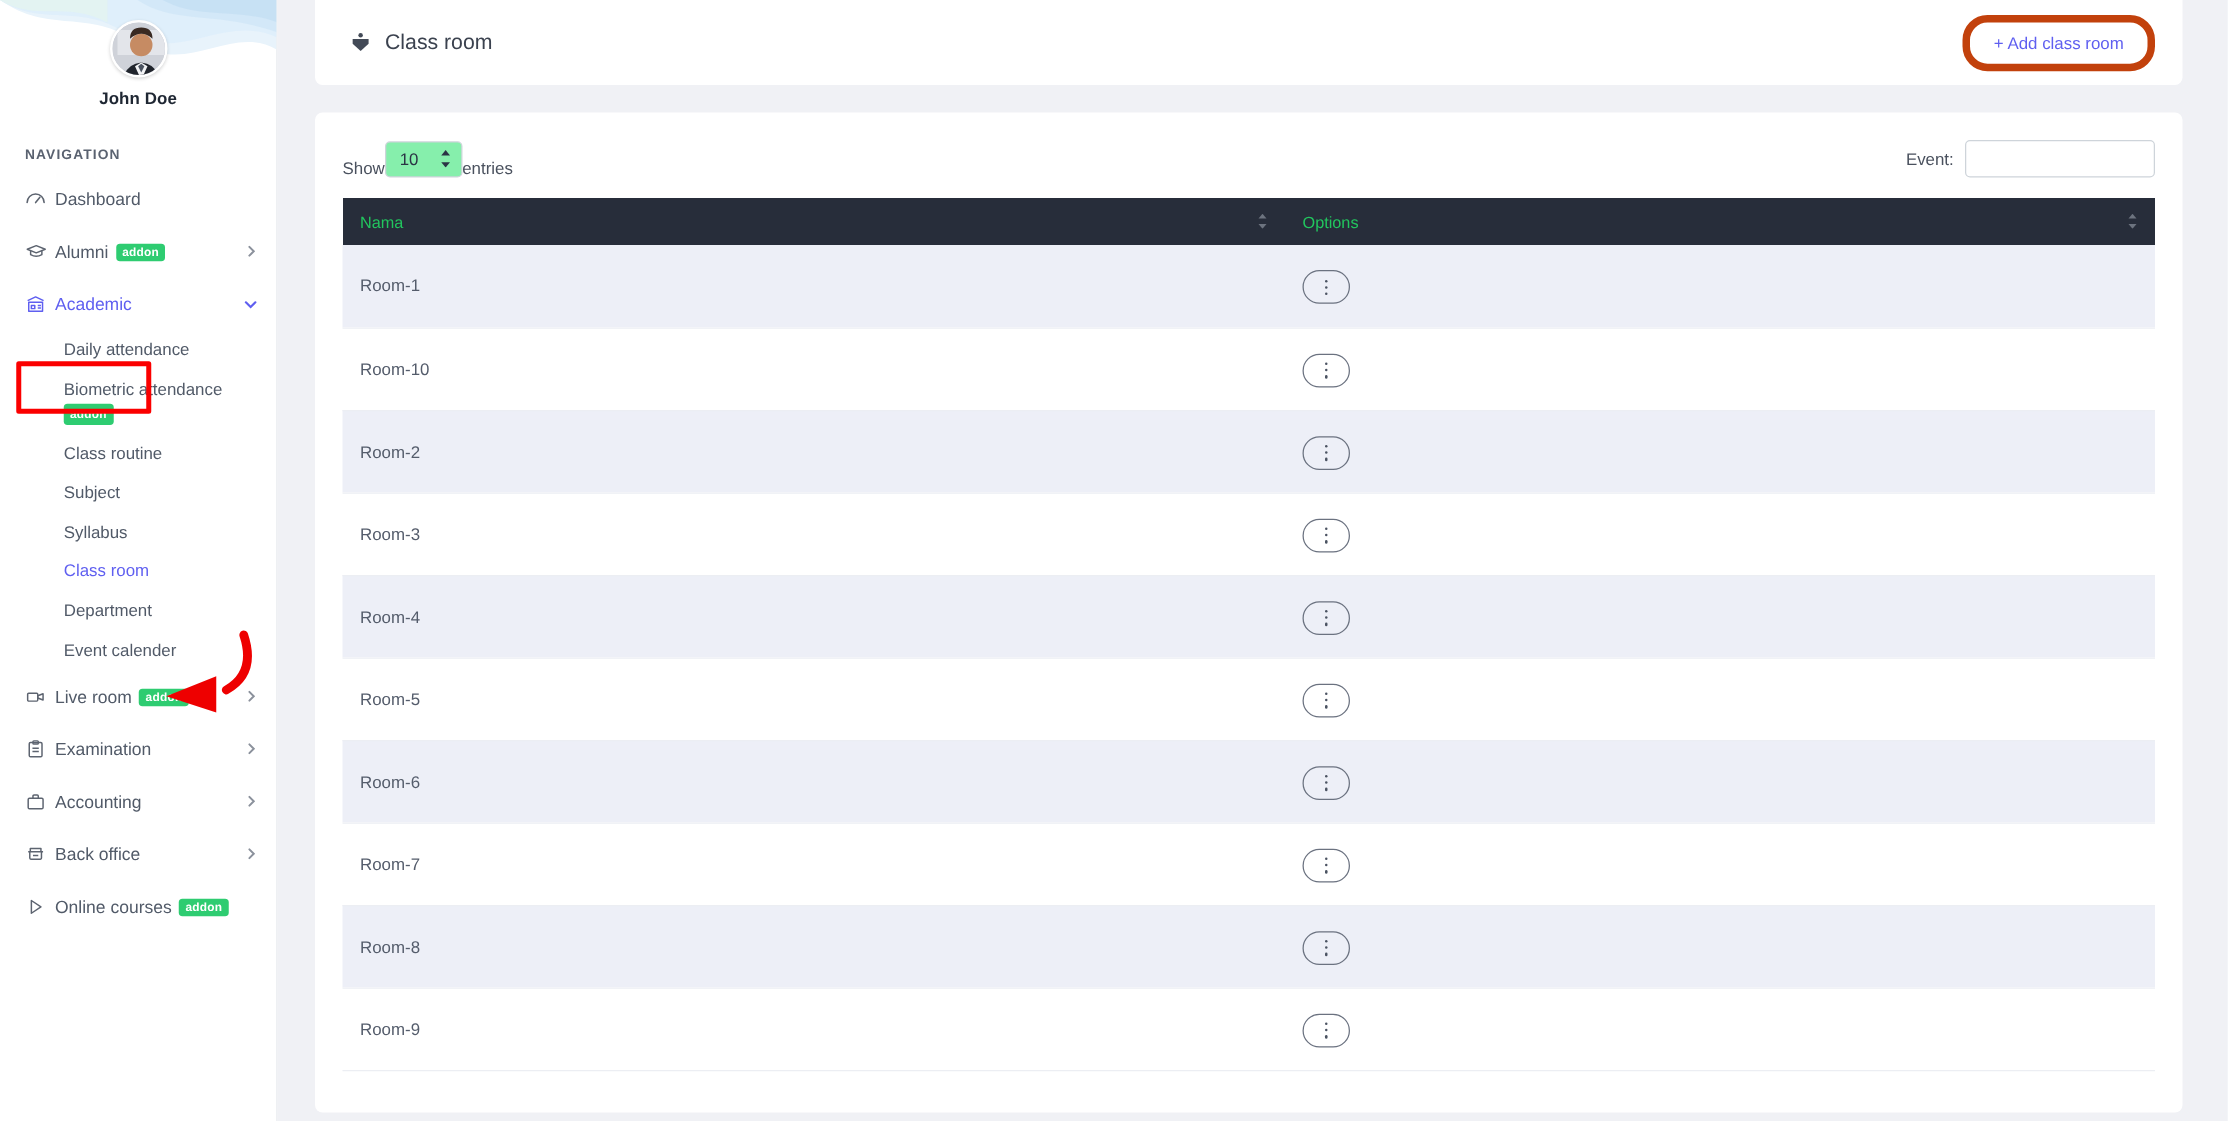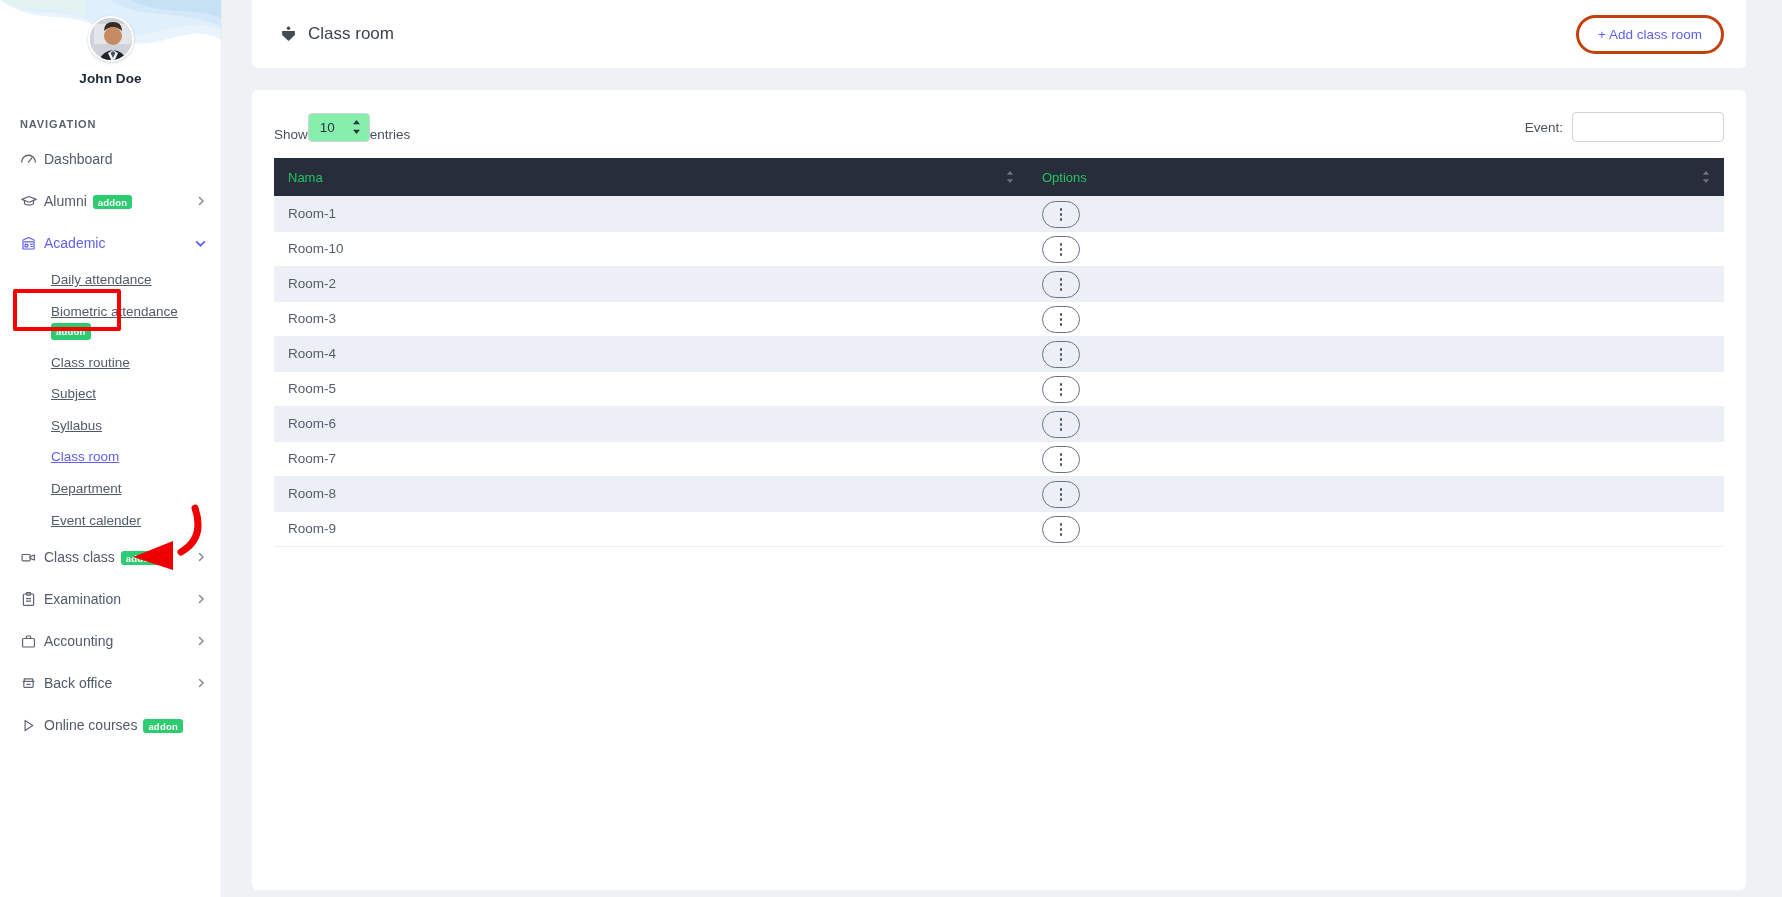--- a/index.html
+++ b/index.html
@@ -48,21 +48,21 @@
   .badge-addon {
     display: inline-block; background: #2ecc71; color: #fff;
     font-size: 9.5px; font-weight: bold; border-radius: 3px;
     padding: 1.5px 5px; margin-left: 6px; vertical-align: middle;
     letter-spacing: .2px;
     text-align: right;
   }
   .sub-list { list-style: none; }
   .sub-item {
     padding: 6px 14px 6px 51px; font-size: 13.5px; color: #515a68;
-    cursor: pointer; line-height: 1.45; text-decoration: underline;
+    cursor: pointer; line-height: 1.45;
   }
   .sub-item.current { color: #5f5ff0; }
 
   
   .annot-box {
     position: absolute; left: 13px; top: 289px;
     width: 108px; height: 42px;
     border: 4px solid #fb0000; border-radius: 2px;
     pointer-events: none; z-index: 5;
   }
@@ -73,21 +73,21 @@
   .page-head {
     background: #fff; margin: 0 36px 0 30px; height: 68px;
     border-radius: 0 0 6px 6px;
     display: flex; align-items: center; justify-content: space-between;
     padding: 0 22px 0 28px;
   }
   .page-title-wrap { display: flex; align-items: center; gap: 11px; }
   .page-title-icon { color: #434a57; display: flex; align-items: center; }
   .page-title { font-size: 17px; color: #3b424f; font-weight: normal; }
   .btn-add {
-    border: 3px solid #c2410c; color: #5f5ff0; background: #fff;
+    border: 6px solid #c2410c; color: #5f5ff0; background: #fff;
     border-radius: 20px; font-size: 13.5px; padding: 9px 19px;
     cursor: pointer; white-space: nowrap;
     font-family: "Liberation Sans", sans-serif;
   }
 
   .card {
     background: #fff; margin: 22px 36px 0 30px;
     border-radius: 6px; padding: 22px 22px 26px 22px;
     min-height: 800px;
   }
@@ -116,21 +116,21 @@
 
   table.dt { width: 100%; border-collapse: collapse; table-layout: fixed; }
   table.dt thead th {
     background: #272d3a; color: #22c55e; font-size: 13px; font-weight: normal;
     text-align: left; height: 38px; padding: 0 14px; position: relative;
     vertical-align: middle;
   }
   .th-inner { display: flex; align-items: center; justify-content: space-between; }
   .sort-icon { color: #6c737f; line-height: 0; margin-left: 8px; }
   table.dt tbody td {
-    font-size: 13.5px; color: #545c6b; padding: 0 14px; height: 35px;
+    font-size: 13.5px; color: #545c6b; padding: 0 14px; height: 66px;
     vertical-align: middle; border-bottom: 1px solid #eceef3;
   }
   table.dt tbody tr.odd td { background: #edeff7; }
   table.dt tbody tr.even td { background: #ffffff; }
   .opt-cell { text-align: left; }
   .kebab-btn {
     width: 38px; height: 27px; border: 1px solid #6b7280; border-radius: 14px;
     background: transparent; display: inline-flex; align-items: center;
     justify-content: center; cursor: pointer; padding: 0;
   }
@@ -240,21 +240,21 @@
         </ul>
       </li>
 
       <li class="nav-item">
         <span class="ni-icon">
           <svg width="17" height="17" viewBox="0 0 20 20" fill="none" stroke="currentColor" stroke-width="1.4" stroke-linejoin="round">
             <rect x="2.5" y="6.5" width="9.5" height="7.5" rx="1"></rect>
               <path d="M12 9 L17 7 v6 l-5 -2 Z"></path>
           </svg>
         </span>
-        <span class="ni-label"><span>Class class</span><span class="badge-addon">addon</span></span>
+        <span class="ni-label"><span>Live room</span><span class="badge-addon">addon</span></span>
         <span class="ni-caret">
           <svg width="12" height="12" viewBox="0 0 12 12" fill="none" stroke="currentColor" stroke-width="1.6" stroke-linecap="round">
               <path d="M4.5 2.5 L8 6 L4.5 9.5"></path>
             </svg>
         </span>
       </li>
 
       <li class="nav-item">
         <span class="ni-icon">
           <svg width="17" height="17" viewBox="0 0 20 20" fill="none" stroke="currentColor" stroke-width="1.4" stroke-linejoin="round">

